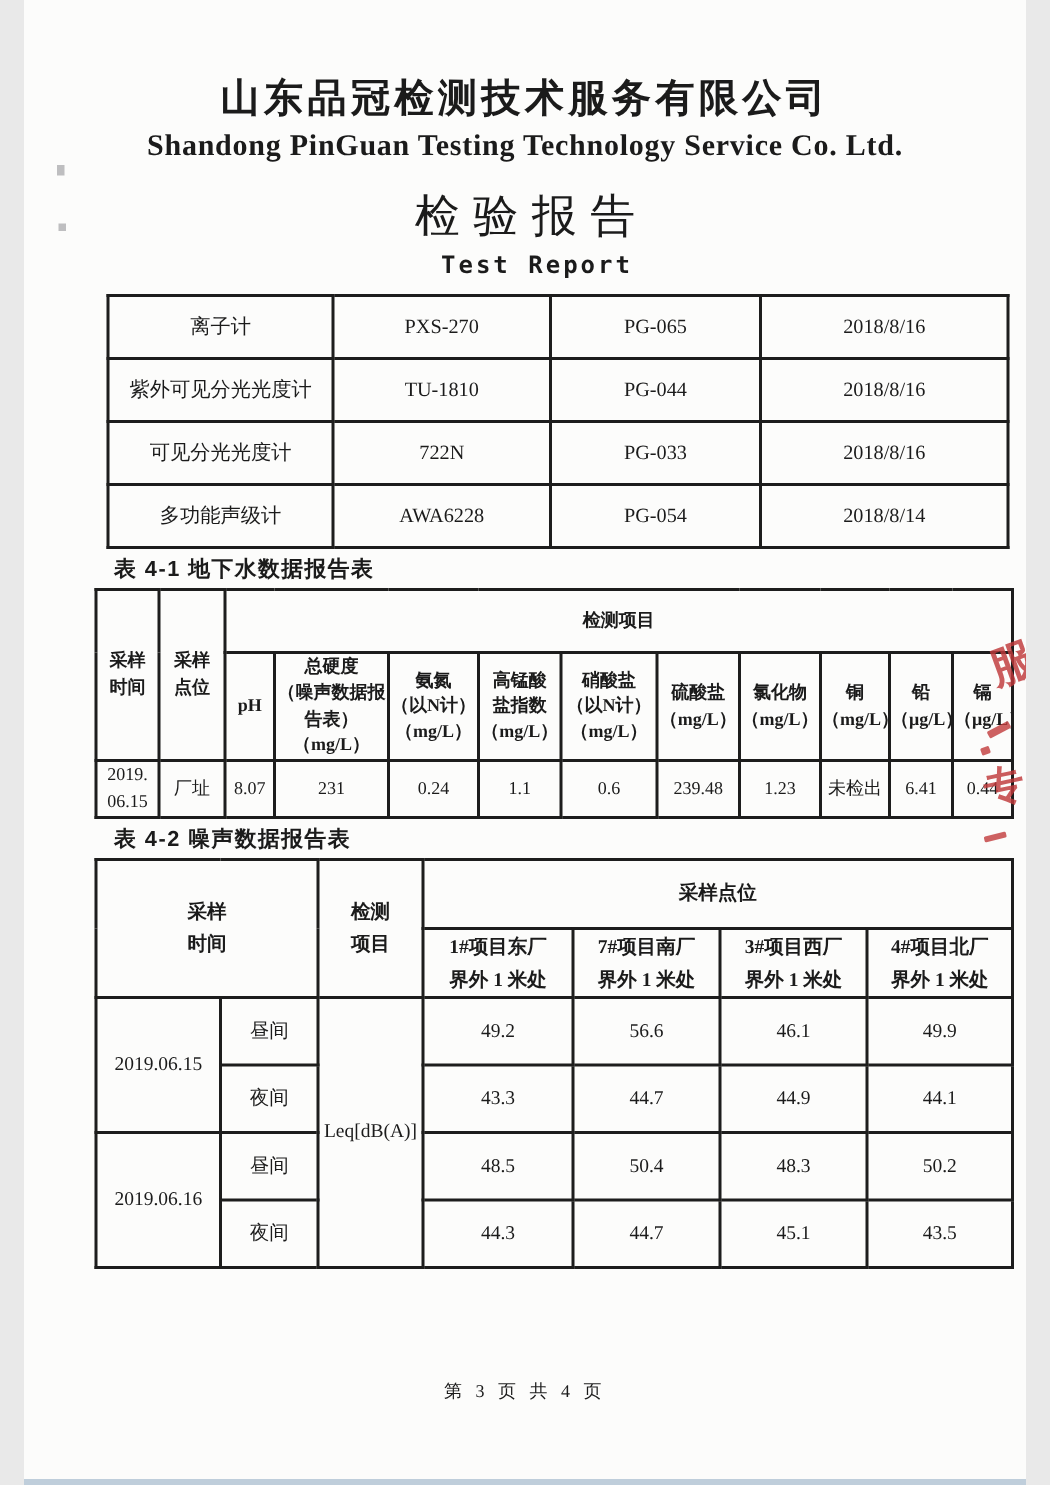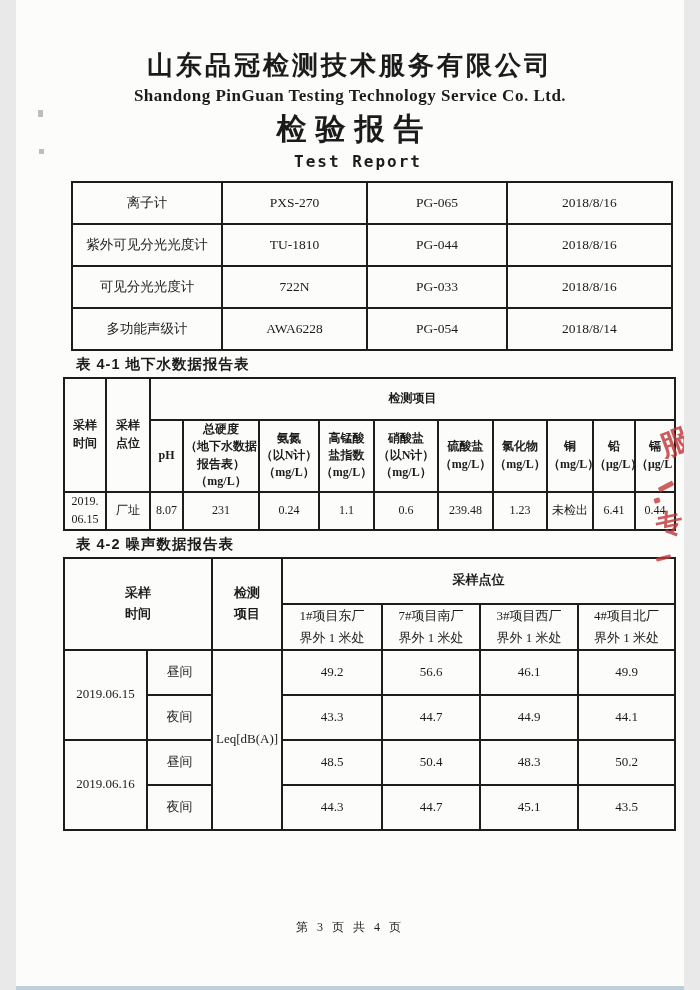--- a/index.html
+++ b/index.html
@@ -8,42 +8,42 @@
     position:relative;
     width:668px; height:990px;
     margin:0 auto;
     background:#fcfcfb;
     overflow:hidden;
     font-family:"Liberation Serif", serif;
     color:#1b1b1b;
   }
   .header { text-align:center; padding-top:48px; }
   .company-cn { font-size:26px; font-weight:bold; letter-spacing:3px; }
-  .company-en { font-size:17px; font-weight:bold; margin-top:3px; letter-spacing:.5px; }
-  .title-cn   { font-size:30px; font-weight:bold; letter-spacing:9px; margin-top:3px; text-indent:9px; }
+  .company-en { font-size:20px; font-weight:bold; margin-top:3px; letter-spacing:.5px; }
+  .title-cn   { font-size:30px; font-weight:normal; letter-spacing:9px; margin-top:15px; text-indent:9px; }
   .title-en   { font-family:"DejaVu Sans Mono", monospace; font-size:16px; font-weight:bold; margin-top:2px; letter-spacing:2px;padding-left:16px; }
 
   table { border-collapse:collapse; table-layout:fixed; }
   td, th { border:2px solid #1d1d1d; text-align:center; vertical-align:middle;
            white-space:pre-line; font-weight:normal; overflow:hidden; }
 
   .instr-table { margin:10px 0 0 55px; width:600px; font-size:13.5px; }
   .instr-table td { height:42px; }
 
   .tbl-caption { font-size:14.5px; font-weight:bold; margin:4px 0 3px 60px;
                  font-family:"Liberation Sans", sans-serif; letter-spacing:1px; }
 
   .gw-table { margin-left:47px; width:611px; font-size:12px; line-height:1.45; }
   .gw-table .h1 td { height:42px; font-weight:bold; }
   .gw-table .h2 td { height:62px; font-weight:bold; }
   .gw-table .dr td { height:38px; }
 
   .noise-table { margin-left:47px; width:611px; font-size:13px; line-height:1.6; }
   .noise-table .h1 td { height:46px; font-weight:bold; }
-  .noise-table .h2 td { height:46px; font-weight:normal; line-height:1.7; }
+  .noise-table .h2 td { height:46px; font-weight:bold; line-height:1.7; }
   .noise-table .dr td { height:45px; }
 
   .footer { position:absolute; bottom:54px; left:0; width:100%;
             text-align:center; font-size:12px; letter-spacing:3px; }
 
   
   .stamp { position:absolute; top:416px; right:-16px; width:52px; height:160px;
            color:#c0393b; pointer-events:none; }
   .stamp-ch { position:absolute; font-weight:bold; font-size:30px; opacity:.82; }
   .stamp-ch.c1 { top:6px;  left:12px; transform:rotate(-20deg); }
@@ -128,21 +128,21 @@
       <tr class="h1">
         <td rowspan="2">采样
 时间</td>
         <td rowspan="2">采样
 点位</td>
         <td colspan="10">检测项目</td>
       </tr>
       <tr class="h2">
         <td>pH</td>
         <td>总硬度
-（地下水数据报告表）
+（噪声数据报告表）
 （mg/L）</td>
         <td>氨氮
 （以N计）
 （mg/L）</td>
         <td>高锰酸
 盐指数
 （mg/L）</td>
         <td>硝酸盐
 （以N计）
 （mg/L）</td>

